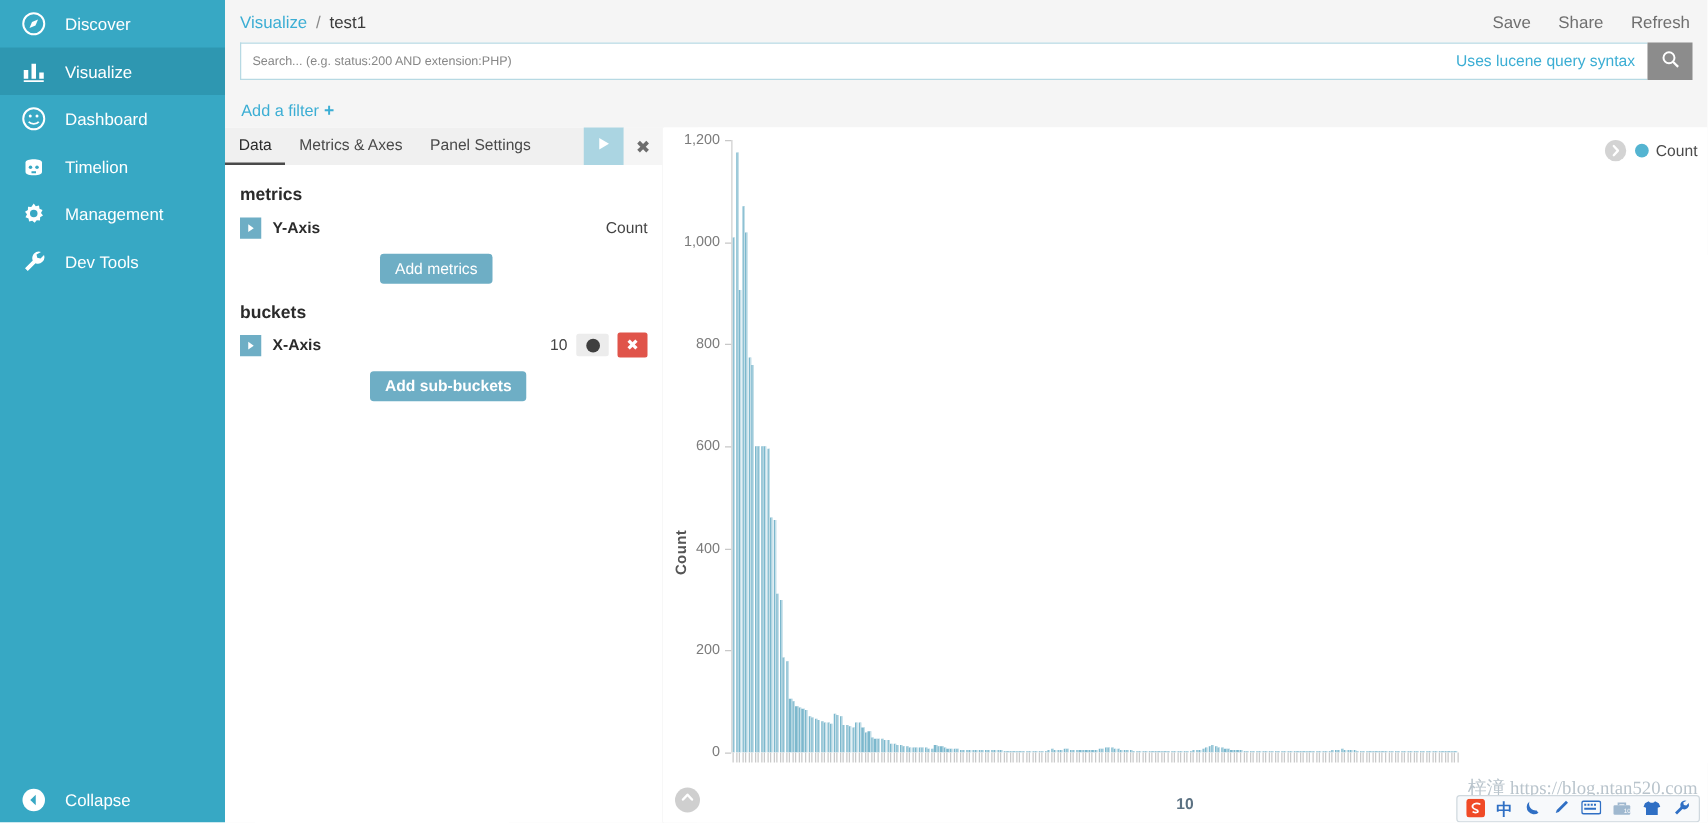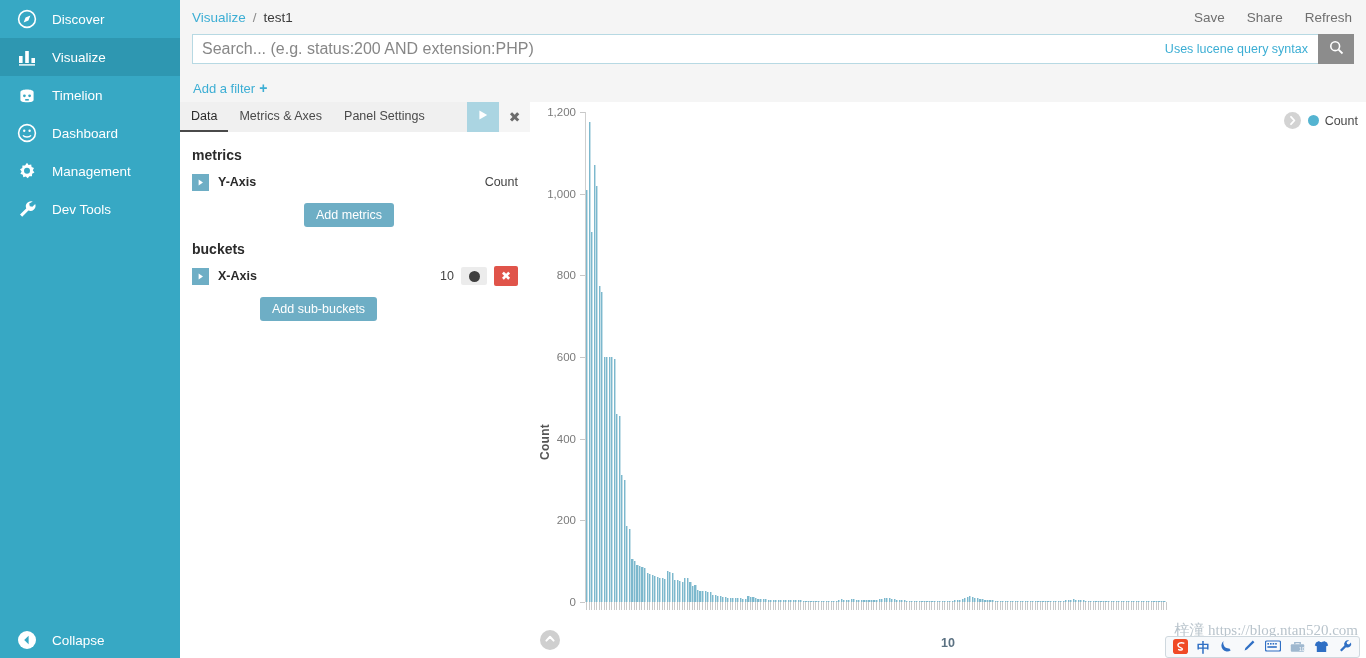--- a/index.html
+++ b/index.html
@@ -46,21 +46,21 @@
   .top-actions { margin-left: auto; display: flex; gap: 22px; padding-right: 14px; }
   .top-actions span { color: #6f6f6f; font-size: 13.5px; cursor: pointer; }
 
   .searchbar { height: 40px; background: #f5f5f5; padding: 0 12px 6px 12px; display: flex; }
   .search-box {
     flex: 1; display: flex; align-items: center; height: 30px;
     background: #fff; border: 1px solid #b7d9e3; border-right: none;
   }
   .search-box input {
     flex: 1; border: none; outline: none; height: 28px; padding: 0 9px;
-    font-size: 16px; color: #333; font-family: "Liberation Sans", sans-serif;
+    font-size: 10px; color: #333; font-family: "Liberation Sans", sans-serif;
     background: transparent;
   }
   .search-box input::placeholder { color: #878787; }
   .lucene { color: #3caed4; font-size: 12.5px; padding-right: 10px; cursor: pointer; white-space: nowrap; }
   .search-btn {
     width: 36px; height: 30px; background: #8c8c8c; border: none;
     display: flex; align-items: center; justify-content: center; cursor: pointer;
   }
 
   .filterbar { height: 28px; background: #f5f5f5; padding-left: 13px; display: flex; align-items: center; }
@@ -108,21 +108,21 @@
   .switch .knob { width: 11px; height: 11px; border-radius: 50%; background: #3f3f3f; }
   .btn-remove {
     width: 24px; height: 20px; background: #e0544a; color: #fff;
     display: flex; align-items: center; justify-content: center;
     font-size: 12px; cursor: pointer; border-radius: 2px;
   }
   .add-btn {
     display: inline-block; background: #6eaec5; color: #fff; font-size: 12.5px;
     padding: 5px 12px; border-radius: 3px; cursor: pointer; margin: 6px 0 4px 112px;
   }
-  .add-btn.wide { margin-left: 68px; }
+  .add-btn.wide { margin-left: 104px; font-weight: bold; }
 
   
   .panel-handle {
     position: absolute; left: 350px; top: 0; width: 28px; height: 100%;
     background: #f5f5f5; border-left: 1px solid #e3e3e3; cursor: pointer;
   }
   .handle-circle {
     position: absolute; left: 4px; top: 9px; width: 20px; height: 20px; border-radius: 50%;
     background: #cfcfcf; display: flex; align-items: center; justify-content: center;
   }
@@ -203,39 +203,39 @@
             <rect x="14.4" y="11" width="3.6" height="5" fill="#fff"></rect>
             <rect x="2" y="17.2" width="16" height="1.4" fill="#fff"></rect>
           </svg>
       </span>
       <span>Visualize</span>
     </div>
 
     <div class="nav-item">
       <span class="nav-ic">
         <svg width="20" height="20" viewBox="0 0 20 20">
+            <circle cx="10" cy="10" r="8.4" fill="none" stroke="#fff" stroke-width="1.6"></circle>
+            <circle cx="7.2" cy="7.8" r="1.2" fill="#fff"></circle>
+            <circle cx="12.6" cy="7.8" r="1.2" fill="#fff"></circle>
+            <path d="M6 12.4 C7.6 14.6 12.4 14.6 14 12.4" fill="none" stroke="#fff" stroke-width="1.5"></path>
+          </svg>
+      </span>
+      <span>Dashboard</span>
+    </div>
+
+    <div class="nav-item">
+      <span class="nav-ic">
+        <svg width="20" height="20" viewBox="0 0 20 20">
             <path d="M3.4 7 C3.4 3.6 16.6 3.6 16.6 7 L16.6 14.4 C16.6 16.2 14.8 17.2 10 17.2 C5.2 17.2 3.4 16.2 3.4 14.4 Z" fill="#fff"></path>
             <circle cx="7.4" cy="10.8" r="1.4" fill="#37a8c4"></circle>
             <circle cx="12.6" cy="10.8" r="1.4" fill="#37a8c4"></circle>
             <rect x="8.2" y="14" width="3.6" height="1.6" fill="#37a8c4"></rect>
           </svg>
       </span>
       <span>Timelion</span>
-    </div>
-
-    <div class="nav-item">
-      <span class="nav-ic">
-        <svg width="20" height="20" viewBox="0 0 20 20">
-            <circle cx="10" cy="10" r="8.4" fill="none" stroke="#fff" stroke-width="1.6"></circle>
-            <circle cx="7.2" cy="7.8" r="1.2" fill="#fff"></circle>
-            <circle cx="12.6" cy="7.8" r="1.2" fill="#fff"></circle>
-            <path d="M6 12.4 C7.6 14.6 12.4 14.6 14 12.4" fill="none" stroke="#fff" stroke-width="1.5"></path>
-          </svg>
-      </span>
-      <span>Dashboard</span>
     </div>
 
     <div class="nav-item">
       <span class="nav-ic">
         <svg width="20" height="20" viewBox="0 0 20 20">
             <path d="M10 1.8 L11.6 4.0 L14.2 3.4 L14.6 6.0 L17.0 7.0 L15.8 9.3 L17.4 11.4 L15.1 12.7 L15.0 15.3 L12.4 15.2 L10.7 17.2 L8.8 15.5 L6.3 16.2 L5.8 13.7 L3.4 12.7 L4.6 10.4 L3.0 8.3 L5.3 7.0 L5.4 4.4 L8.0 4.5 Z" fill="#fff"></path>
             <circle cx="10" cy="9.8" r="3.0" fill="#37a8c4"></circle>
           </svg>
       </span>
       <span>Management</span>

